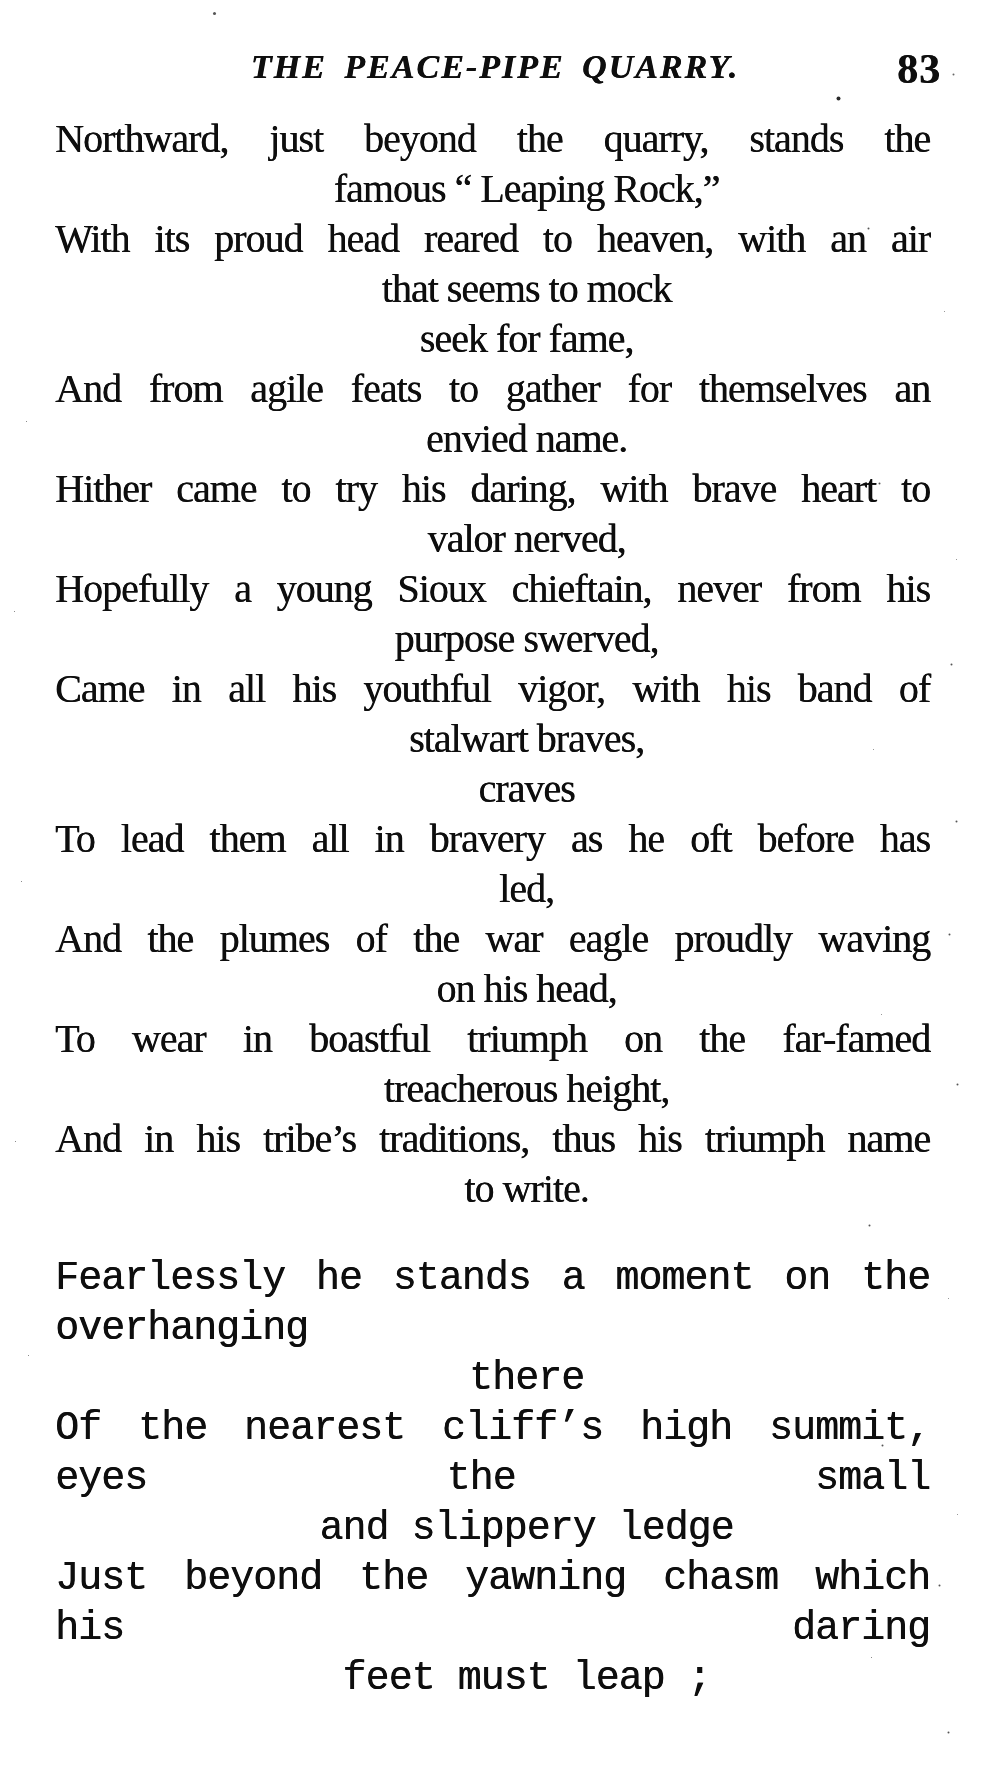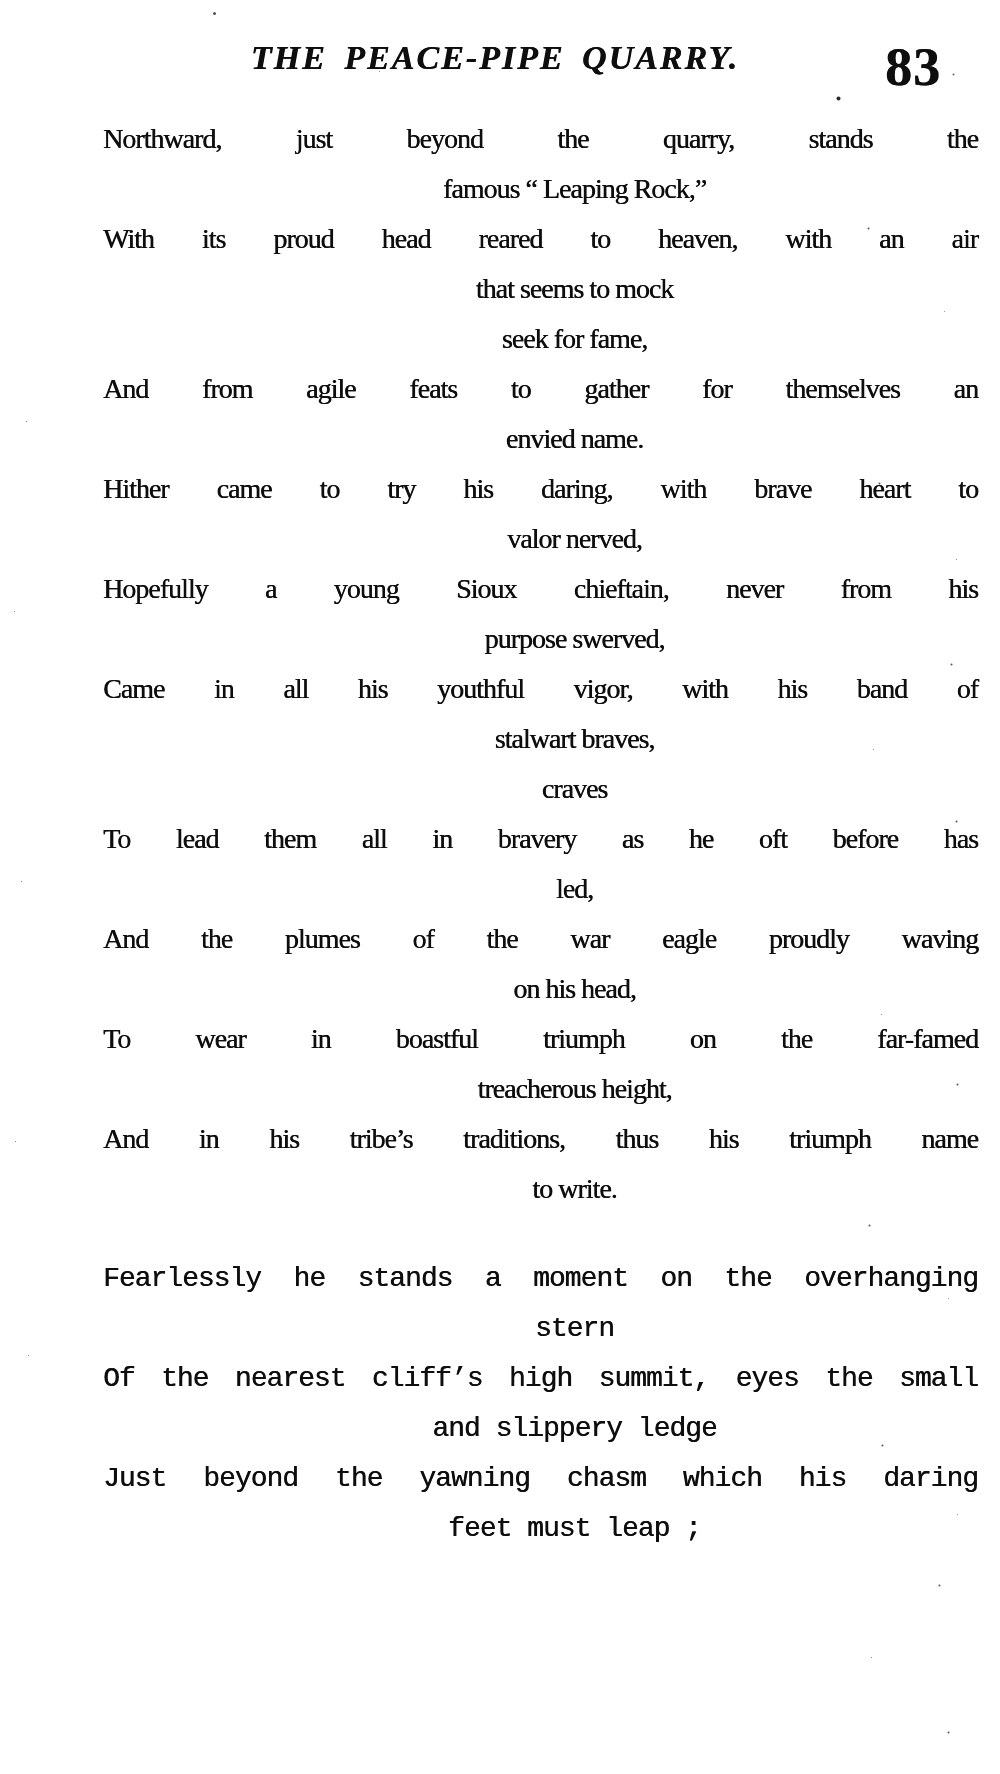--- a/index.html
+++ b/index.html
@@ -8,51 +8,50 @@
     background: #ffffff;
     position: relative;
     overflow: hidden;
     font-family: "Liberation Serif", serif;
     color: #0e0e0e;
   }
 
   
   .running-head {
     position: absolute;
-    top: 39px; left: 55px; width: 880px;
+    top: 48px; left: 55px; width: 880px;
     height: 44px;
   }
   .head-title {
     display: block;
     text-align: center;
     font-style: italic;
     font-weight: bold;
     font-size: 34px;
     letter-spacing: 2px;
     word-spacing: 7px;
     text-shadow: 0.4px 0 currentColor;
   }
   .page-num {
     position: absolute;
     right: -6px; top: -3px;
-    font-size: 54px;
+    font-size: 42px;
     font-weight: bold;
     letter-spacing: 1px;
     text-shadow: 0.4px 0 currentColor;
   }
 
   
   .poem {
     position: absolute;
     top: 114px; left: 55px; width: 875px;
-    font-size: 28px;
+    font-size: 40px;
     line-height: 50px;
     letter-spacing: -1px;
     text-shadow: 0.4px 0 currentColor;
-    margin-left: 48px;
   }
   .stanza + .stanza { margin-top: 40px; font-family: Liberation Mono, monospace; }
   .vline .l1 {
     text-align: justify;
     text-align-last: justify;
   }
   .vline .l2 {
     padding-left: 68px;
     text-align: center;
   }
@@ -144,21 +143,21 @@
         <div class="l2">treacherous height,</div>
       </div>
       <div class="vline">
         <div class="l1">And in his tribe’s traditions, thus his triumph name</div>
         <div class="l2">to write.</div>
       </div>
     </div>
     <div class="stanza">
       <div class="vline">
         <div class="l1">Fearlessly he stands a moment on the overhanging</div>
-        <div class="l2">stern</div>
+        <div class="l2">there</div>
       </div>
       <div class="vline">
         <div class="l1">Of the nearest cliff’s high summit, eyes the small</div>
         <div class="l2">and slippery ledge</div>
       </div>
       <div class="vline">
         <div class="l1">Just beyond the yawning chasm  which his daring</div>
         <div class="l2">feet must leap ;</div>
       </div>
     </div>

